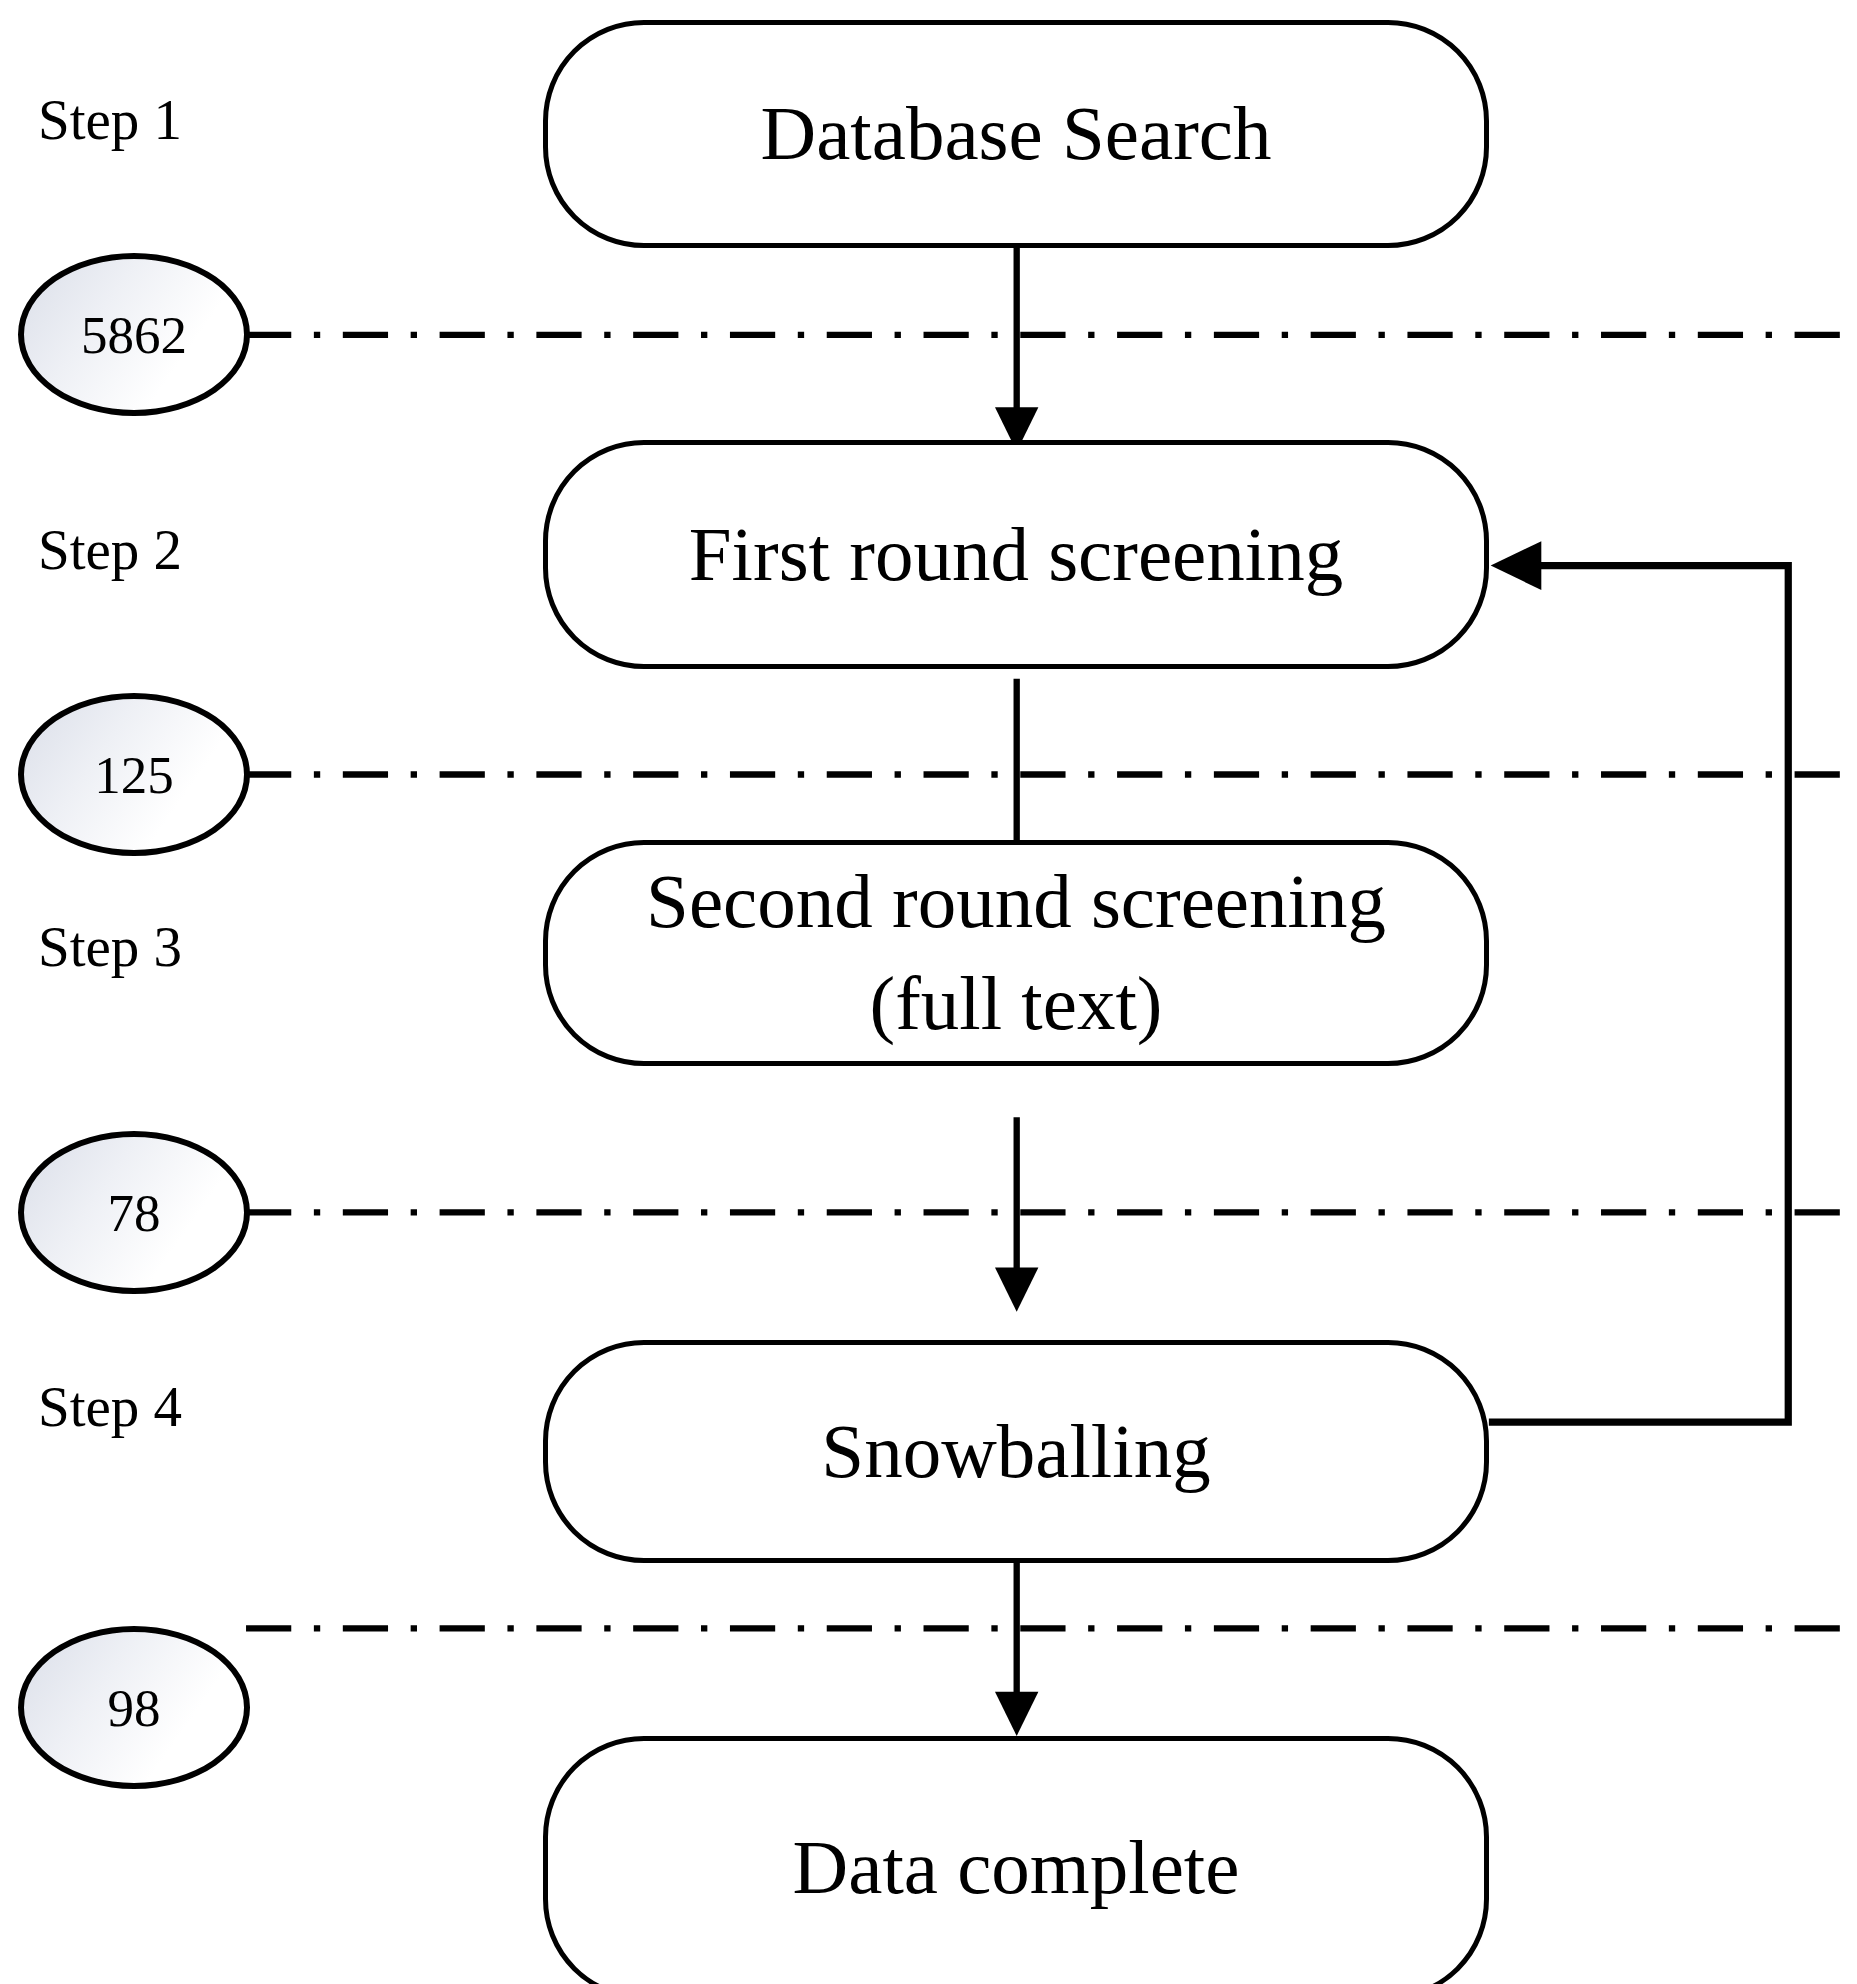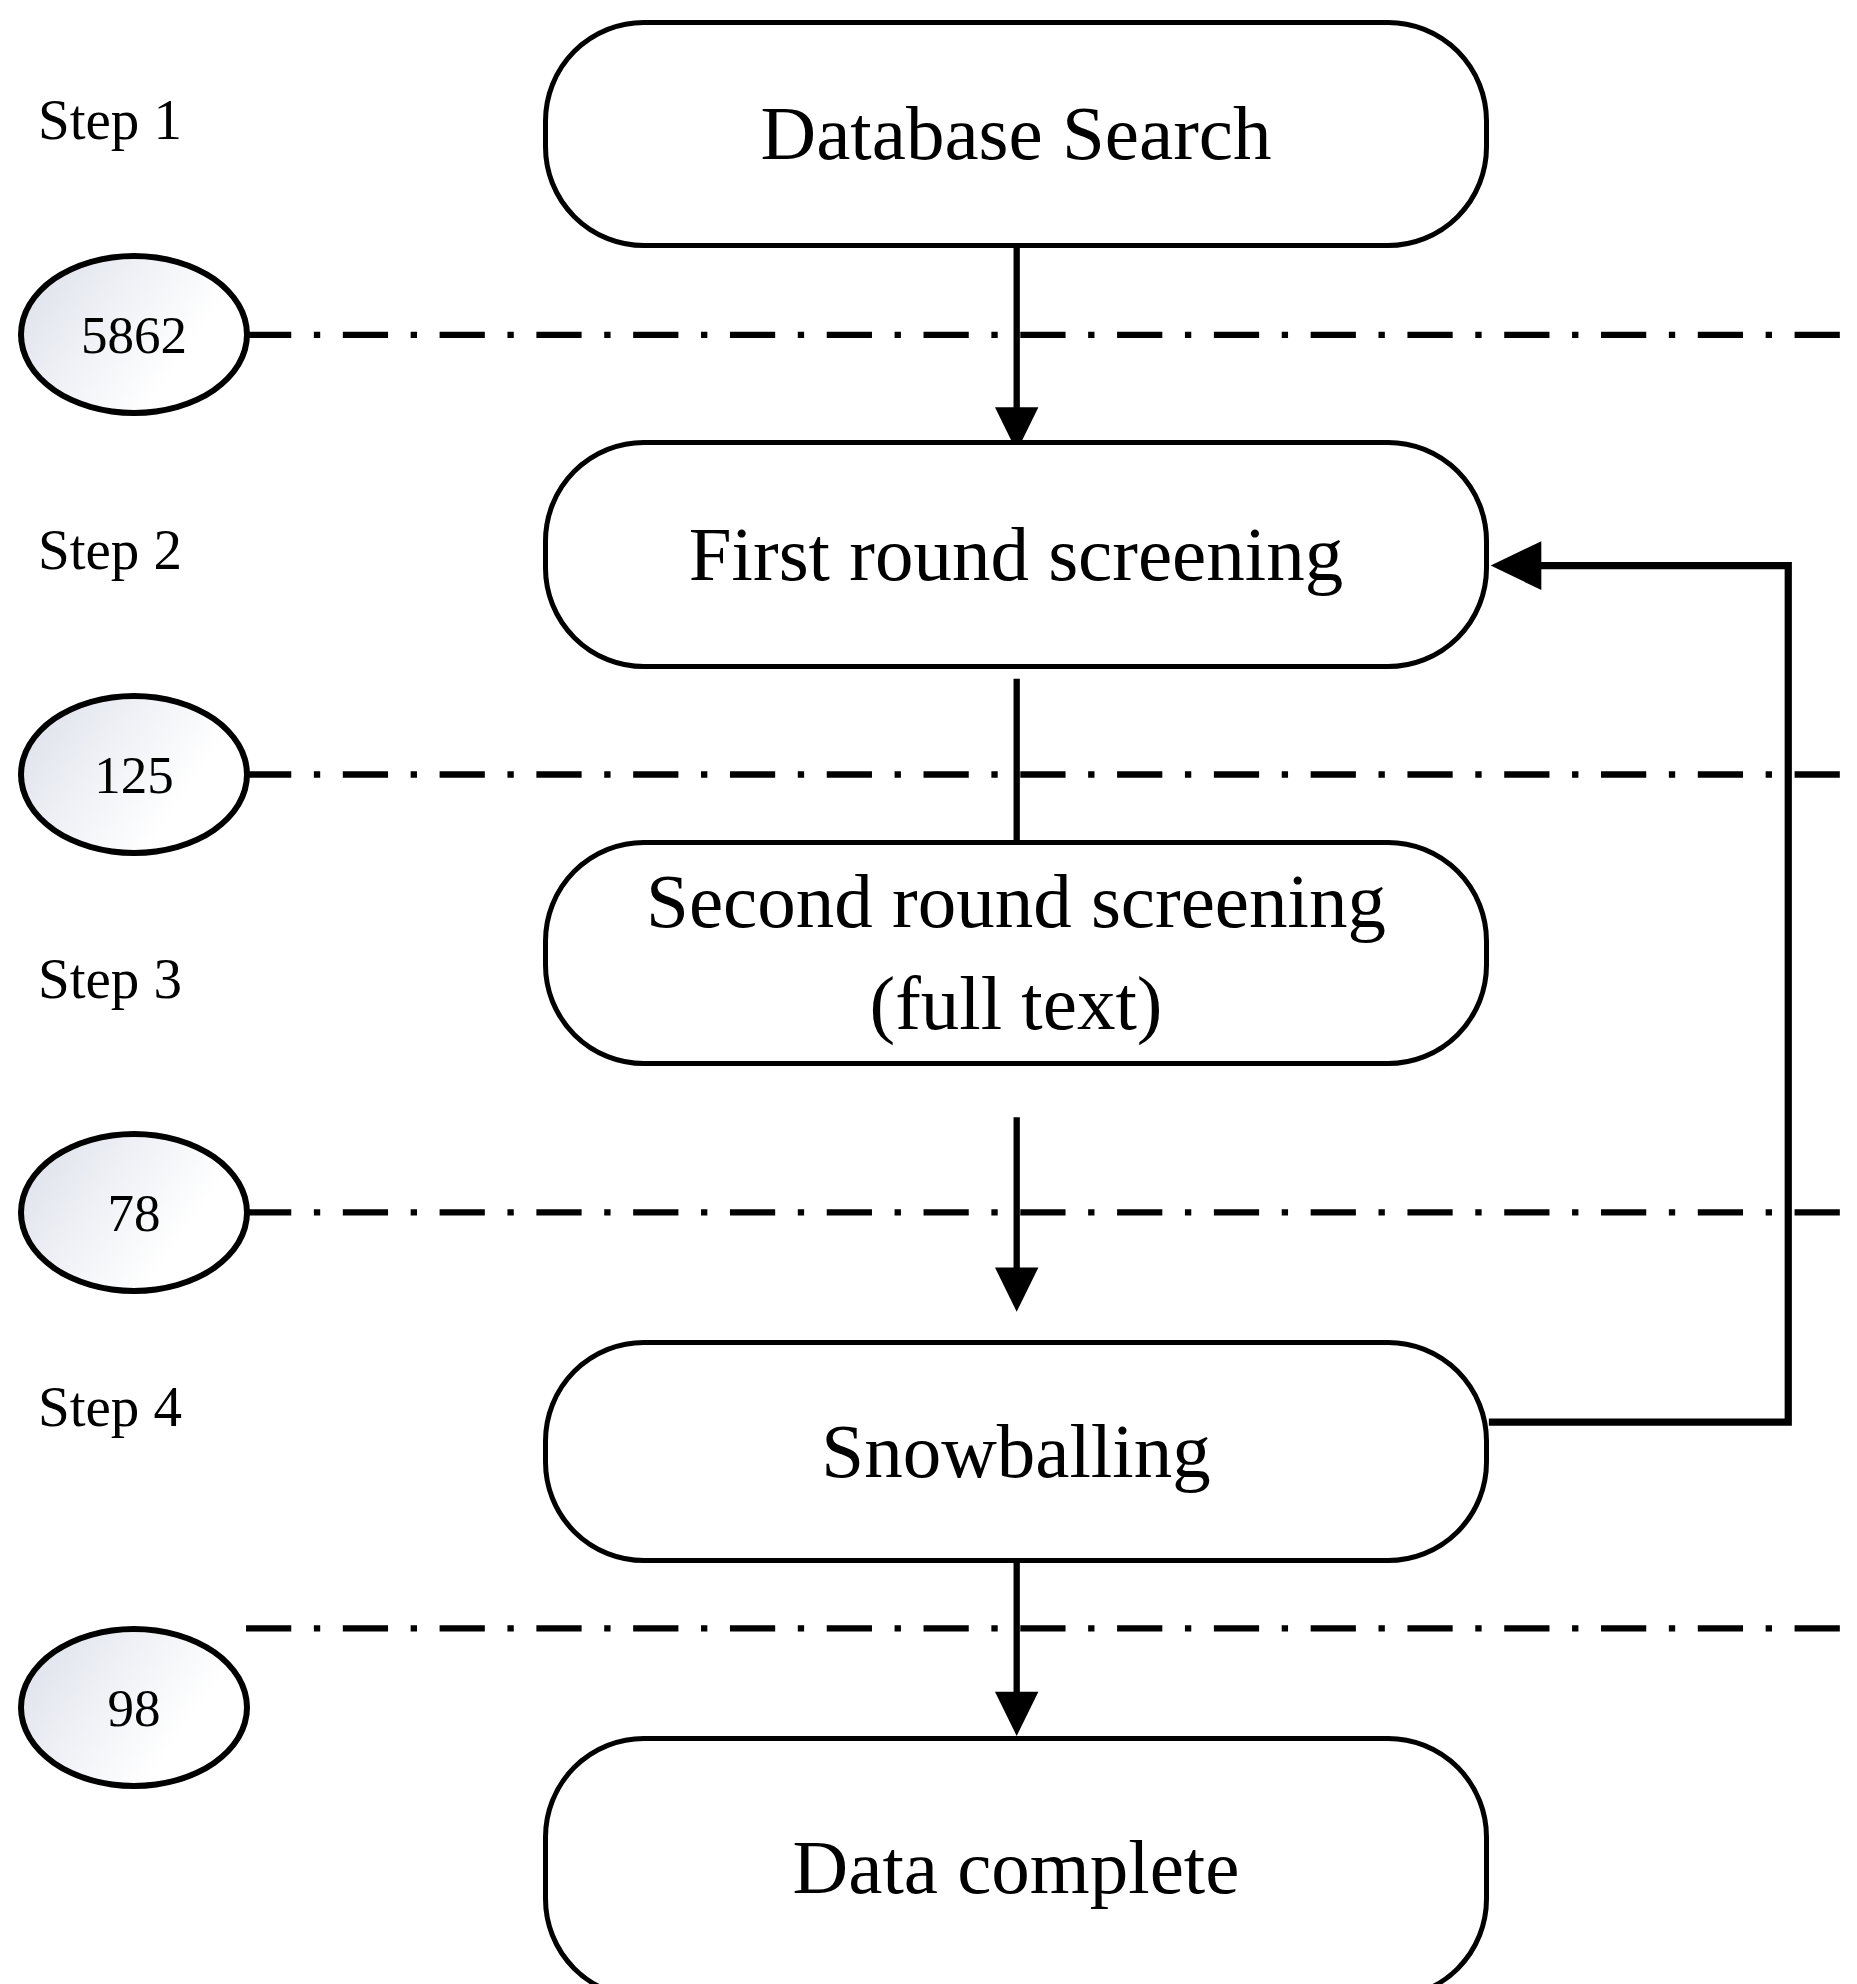--- a/index.html
+++ b/index.html
@@ -89,21 +89,21 @@
 
       <g>
         <path d="M1646 1572 H1977 V625 H1702" stroke-width="8"></path>
         <path class="arrowhead" d="M1648 625 L1704 598 L1704 652 Z"></path>
       </g>
     </g>
   </svg>
 
   <div class="step" style="top:91px">Step 1</div>
   <div class="step" style="top:521px">Step 2</div>
-  <div class="step" style="top:950px">Step 3</div>
+  <div class="step" style="top:918px">Step 3</div>
   <div class="step" style="top:1378px">Step 4</div>
 
   <div class="ellipse" style="top:253px">
     <span>5862</span>
   </div>
   <div class="ellipse" style="top:693px">
     <span>125</span>
   </div>
   <div class="ellipse" style="top:1131px">
     <span>78</span>

